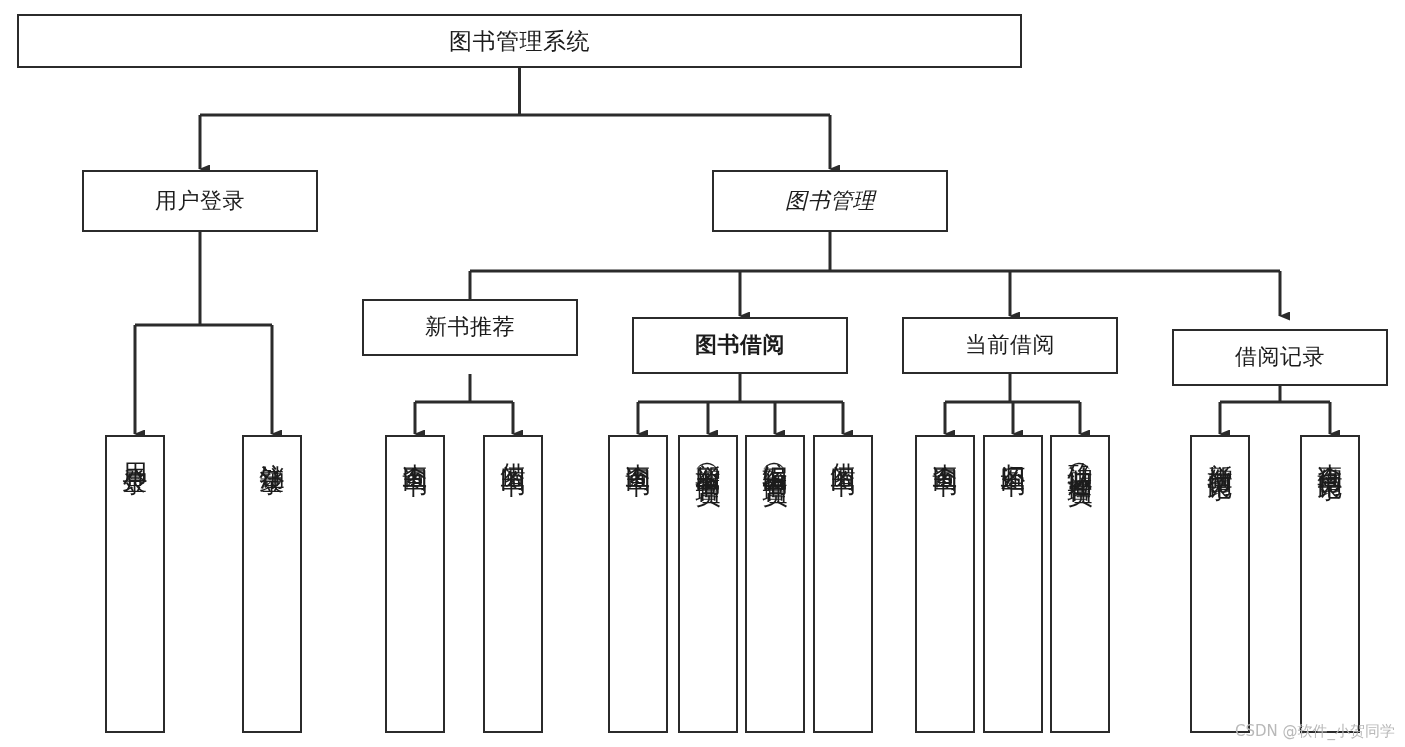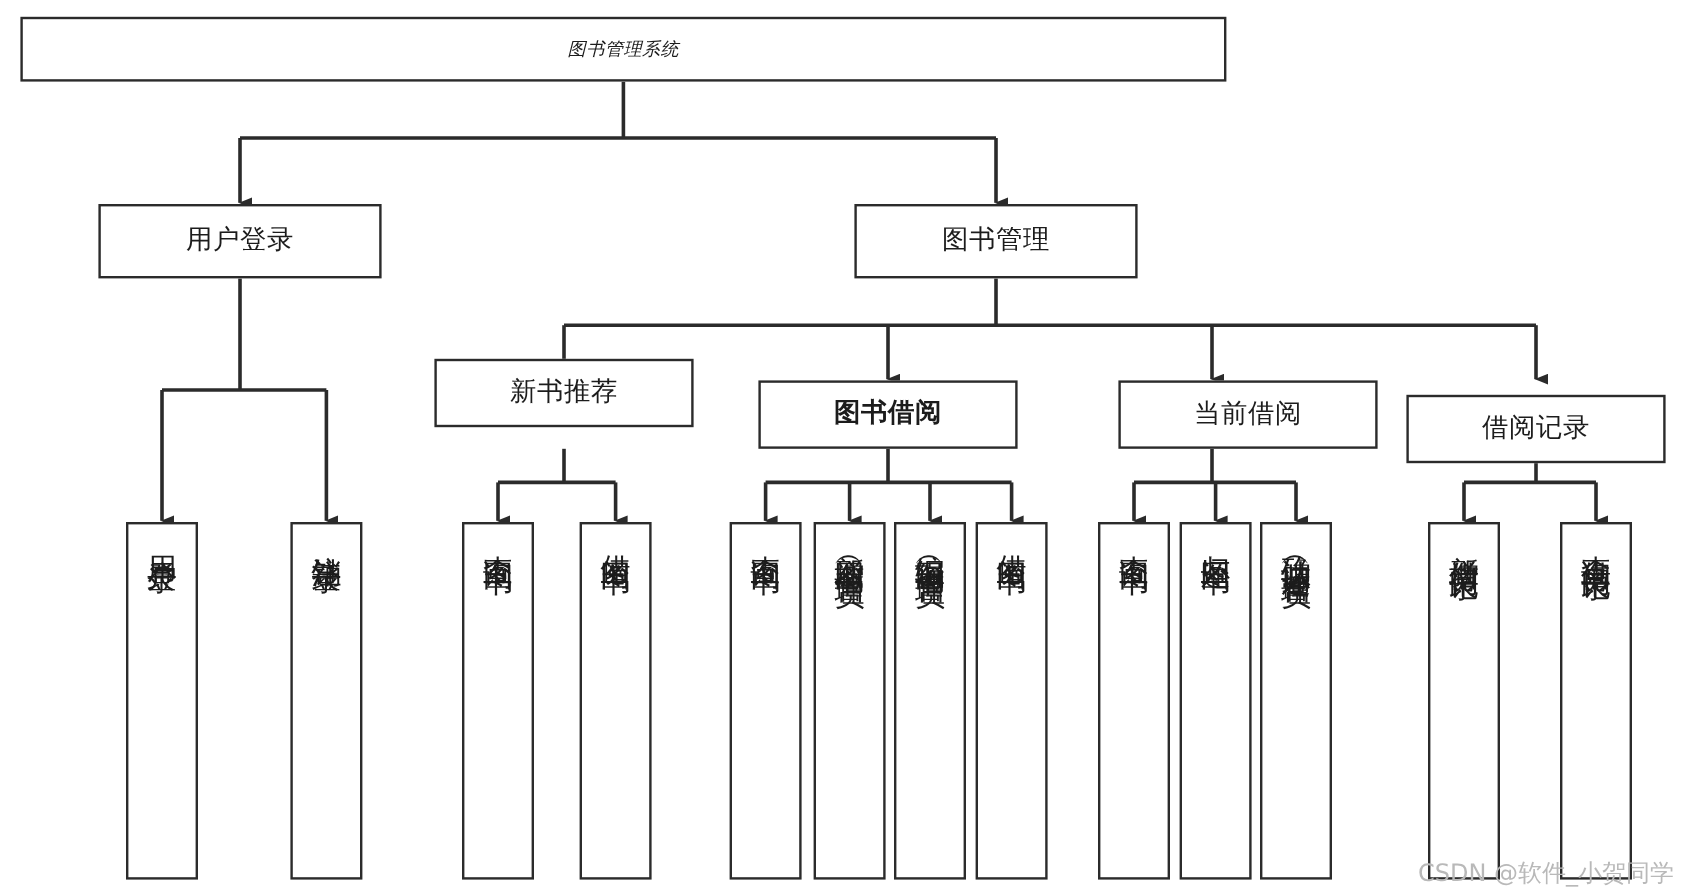--- a/index.html
+++ b/index.html
@@ -41,42 +41,41 @@
     line-height: 1.22;
     text-align: center;
     letter-spacing: 0.5px;
   }
   
   .node.horiz .node-label {
     font-size: 22px;
     white-space: nowrap;
   }
   .node.root .node-label {
-    font-size: 15px;
-    font-style: italic;
+    font-size: 23px;
   }
   
   .node.vert {
     align-items: flex-start;
     justify-content: center;
     padding-top: 6px;
   }
   .node.vert .node-label {
     writing-mode: vertical-rl;
     text-orientation: upright;
     font-size: 25px;
     line-height: 1.08;
     letter-spacing: 3px;
     white-space: nowrap;
   }
   #watermark {
     position: absolute;
     right: 10px;
     bottom: 6px;
-    font-size: 20px;
+    font-size: 15px;
     color: #b9b9b9;
     z-index: 5;
     white-space: nowrap;
     font-family: "DejaVu Sans", "Liberation Sans", sans-serif;
   }
 </style>
 </head>
 <body>
 
 <div id="diagram-root">
@@ -124,30 +123,30 @@
       </g>
   </svg>
 
   <div id="node-layer">
       <div class="node horiz root" style="left: 17px; top: 14px; width: 1005px; height: 54px;">
         <span class="node-label">图书管理系统</span>
       </div>
       <div class="node horiz" style="left: 82px; top: 170px; width: 236px; height: 62px;">
         <span class="node-label">用户登录</span>
       </div>
-      <div class="node horiz" style="left: 712px; top: 170px; width: 236px; height: 62px;">
+      <div class="node horiz" style="left: 712px; top: 170px; width: 236px; height: 62px; font-style: italic;">
         <span class="node-label">图书管理</span>
       </div>
       <div class="node horiz" style="left: 362px; top: 299px; width: 216px; height: 57px;">
         <span class="node-label">新书推荐</span>
       </div>
       <div class="node horiz" style="left: 632px; top: 317px; width: 216px; height: 57px; font-weight: bold;">
         <span class="node-label">图书借阅</span>
       </div>
-      <div class="node horiz" style="left: 932px; top: 317px; width: 216px; height: 57px; font-family: Liberation Serif, serif;">
+      <div class="node horiz" style="left: 902px; top: 317px; width: 216px; height: 57px;">
         <span class="node-label">当前借阅</span>
       </div>
       <div class="node horiz" style="left: 1172px; top: 329px; width: 216px; height: 57px;">
         <span class="node-label">借阅记录</span>
       </div>
       <div class="node vert" style="left: 105px; top: 435px; width: 60px; height: 298px;">
         <span class="node-label">用户登录</span>
       </div>
       <div class="node vert" style="left: 242px; top: 435px; width: 60px; height: 298px;">
         <span class="node-label">注销登录</span>

